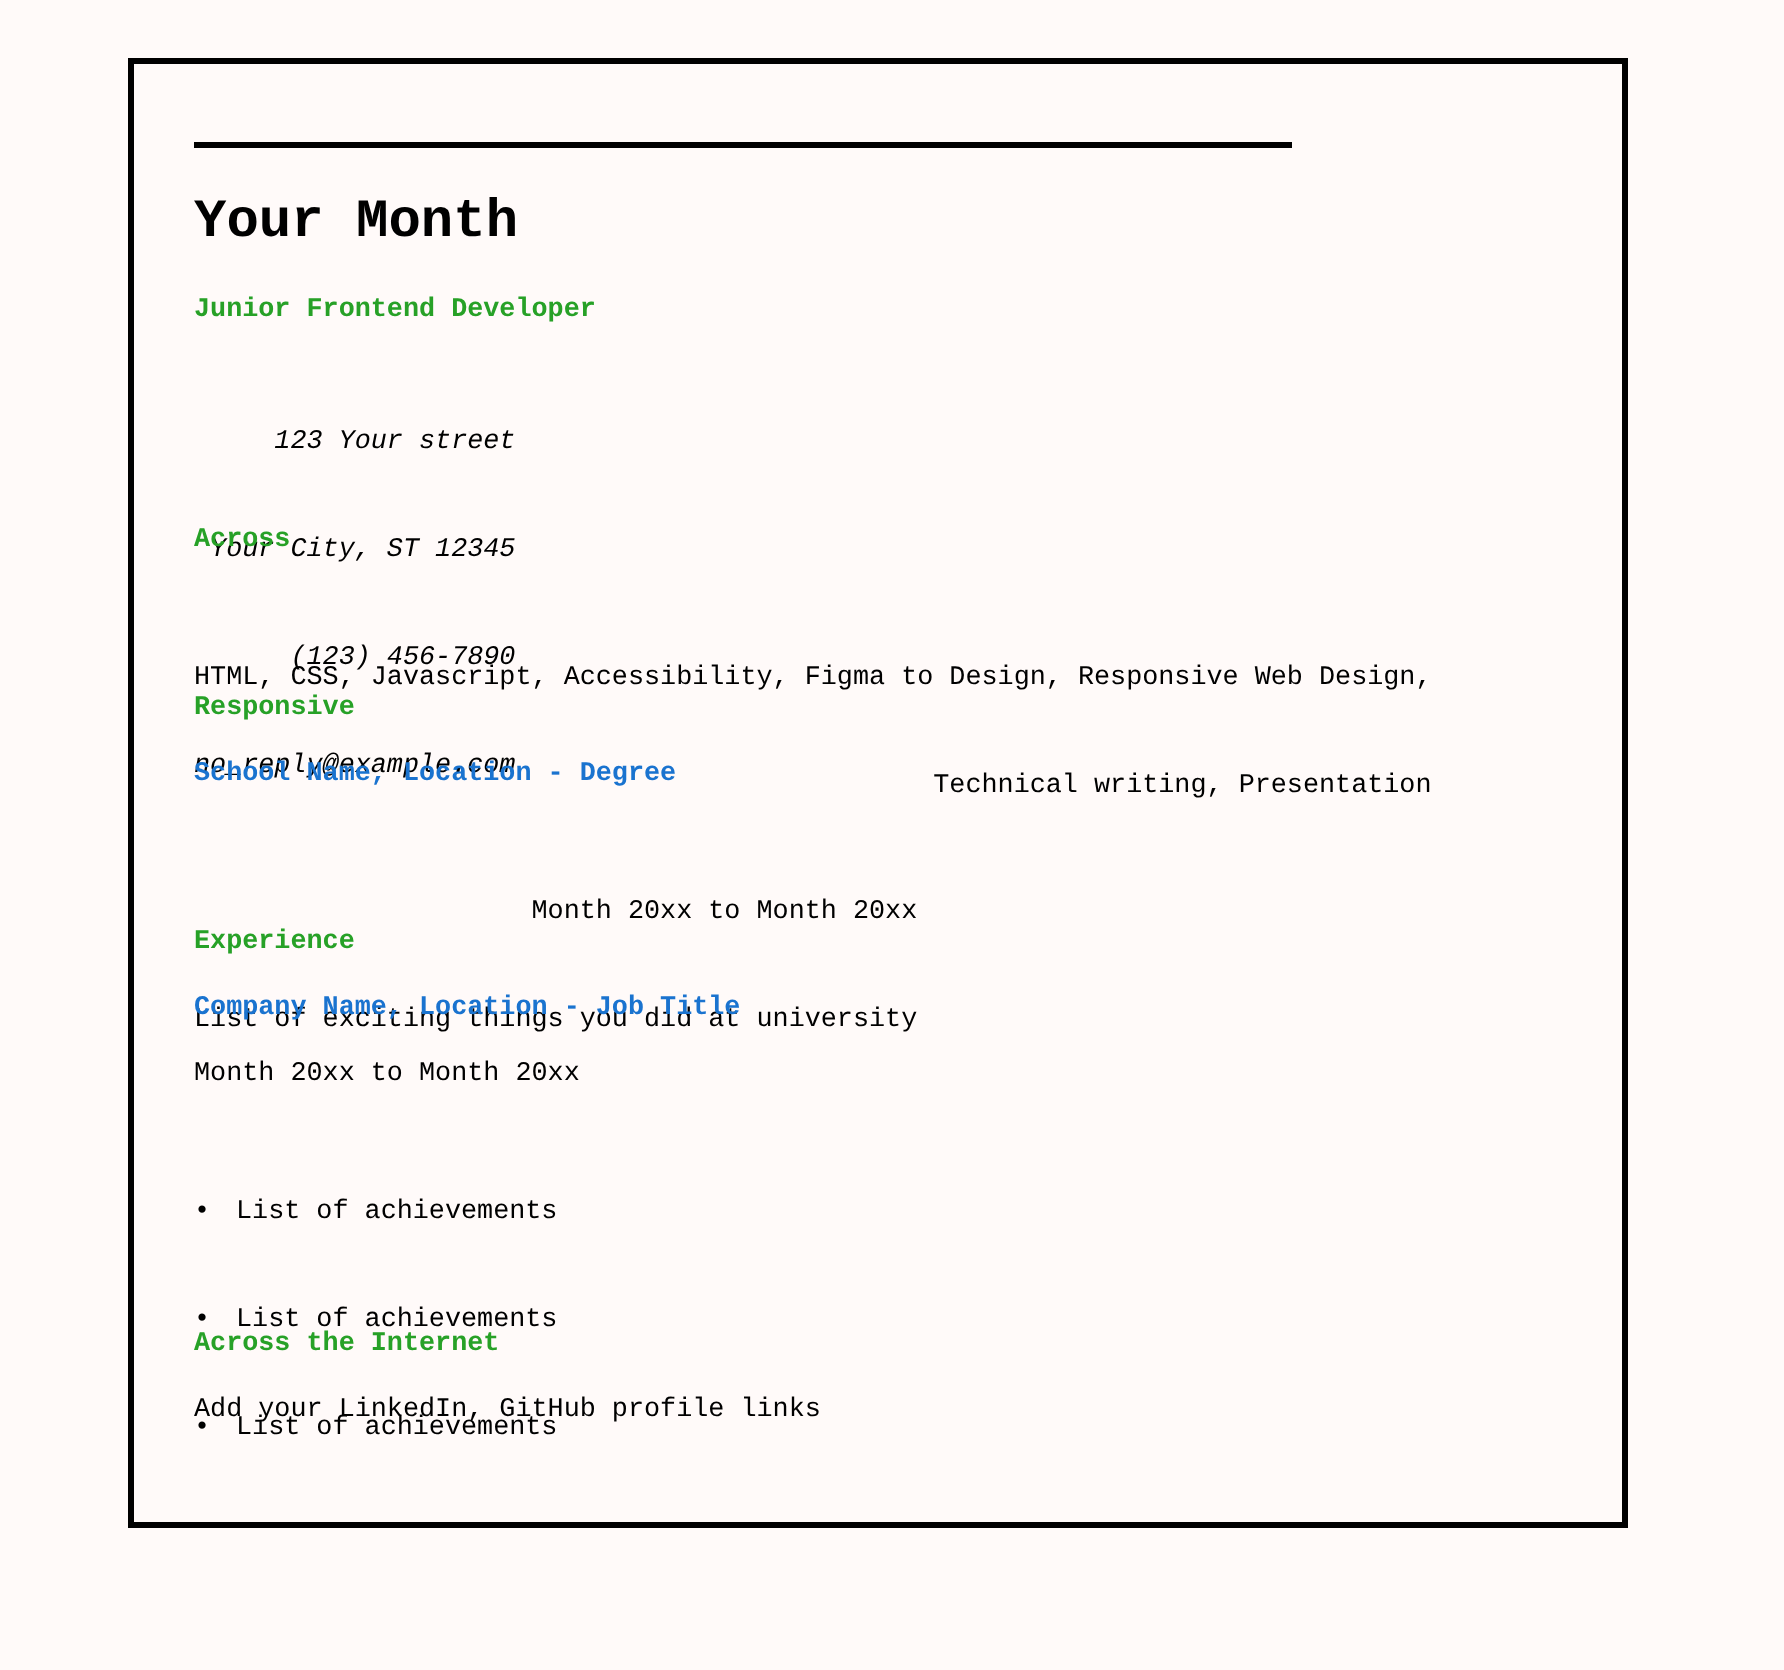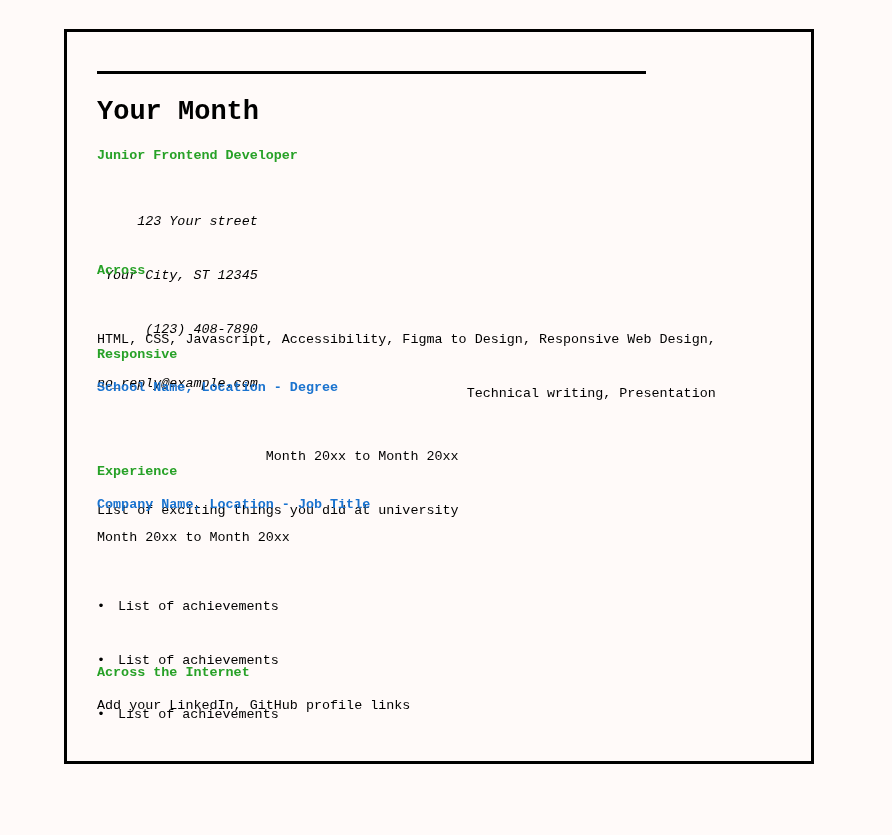--- a/index.html
+++ b/index.html
@@ -43,21 +43,21 @@
 
 <div class="page">
   <div class="rule"></div>
   <h1>Your Month</h1>
 
   <div class="blk green" style="top:115px">Junior Frontend Developer</div>
 
   <div class="blk italic" style="top:145px">
     <div>123 Your street</div>
     <div>Your City, ST 12345</div>
-    <div>(123) 408-7890</div>
+    <div>(123) 456-7890</div>
     <div>no_reply@example.com</div>
   </div>
 
   <div class="blk green" style="top:230px">Across</div>
   <div class="blk" style="top:263px">
     <div>HTML, CSS, Javascript, Accessibility, Figma to Design, Responsive Web Design,</div>
     <div>Technical writing, Presentation</div>
   </div>
 
   <div class="blk green" style="top:314px">Responsive</div>

